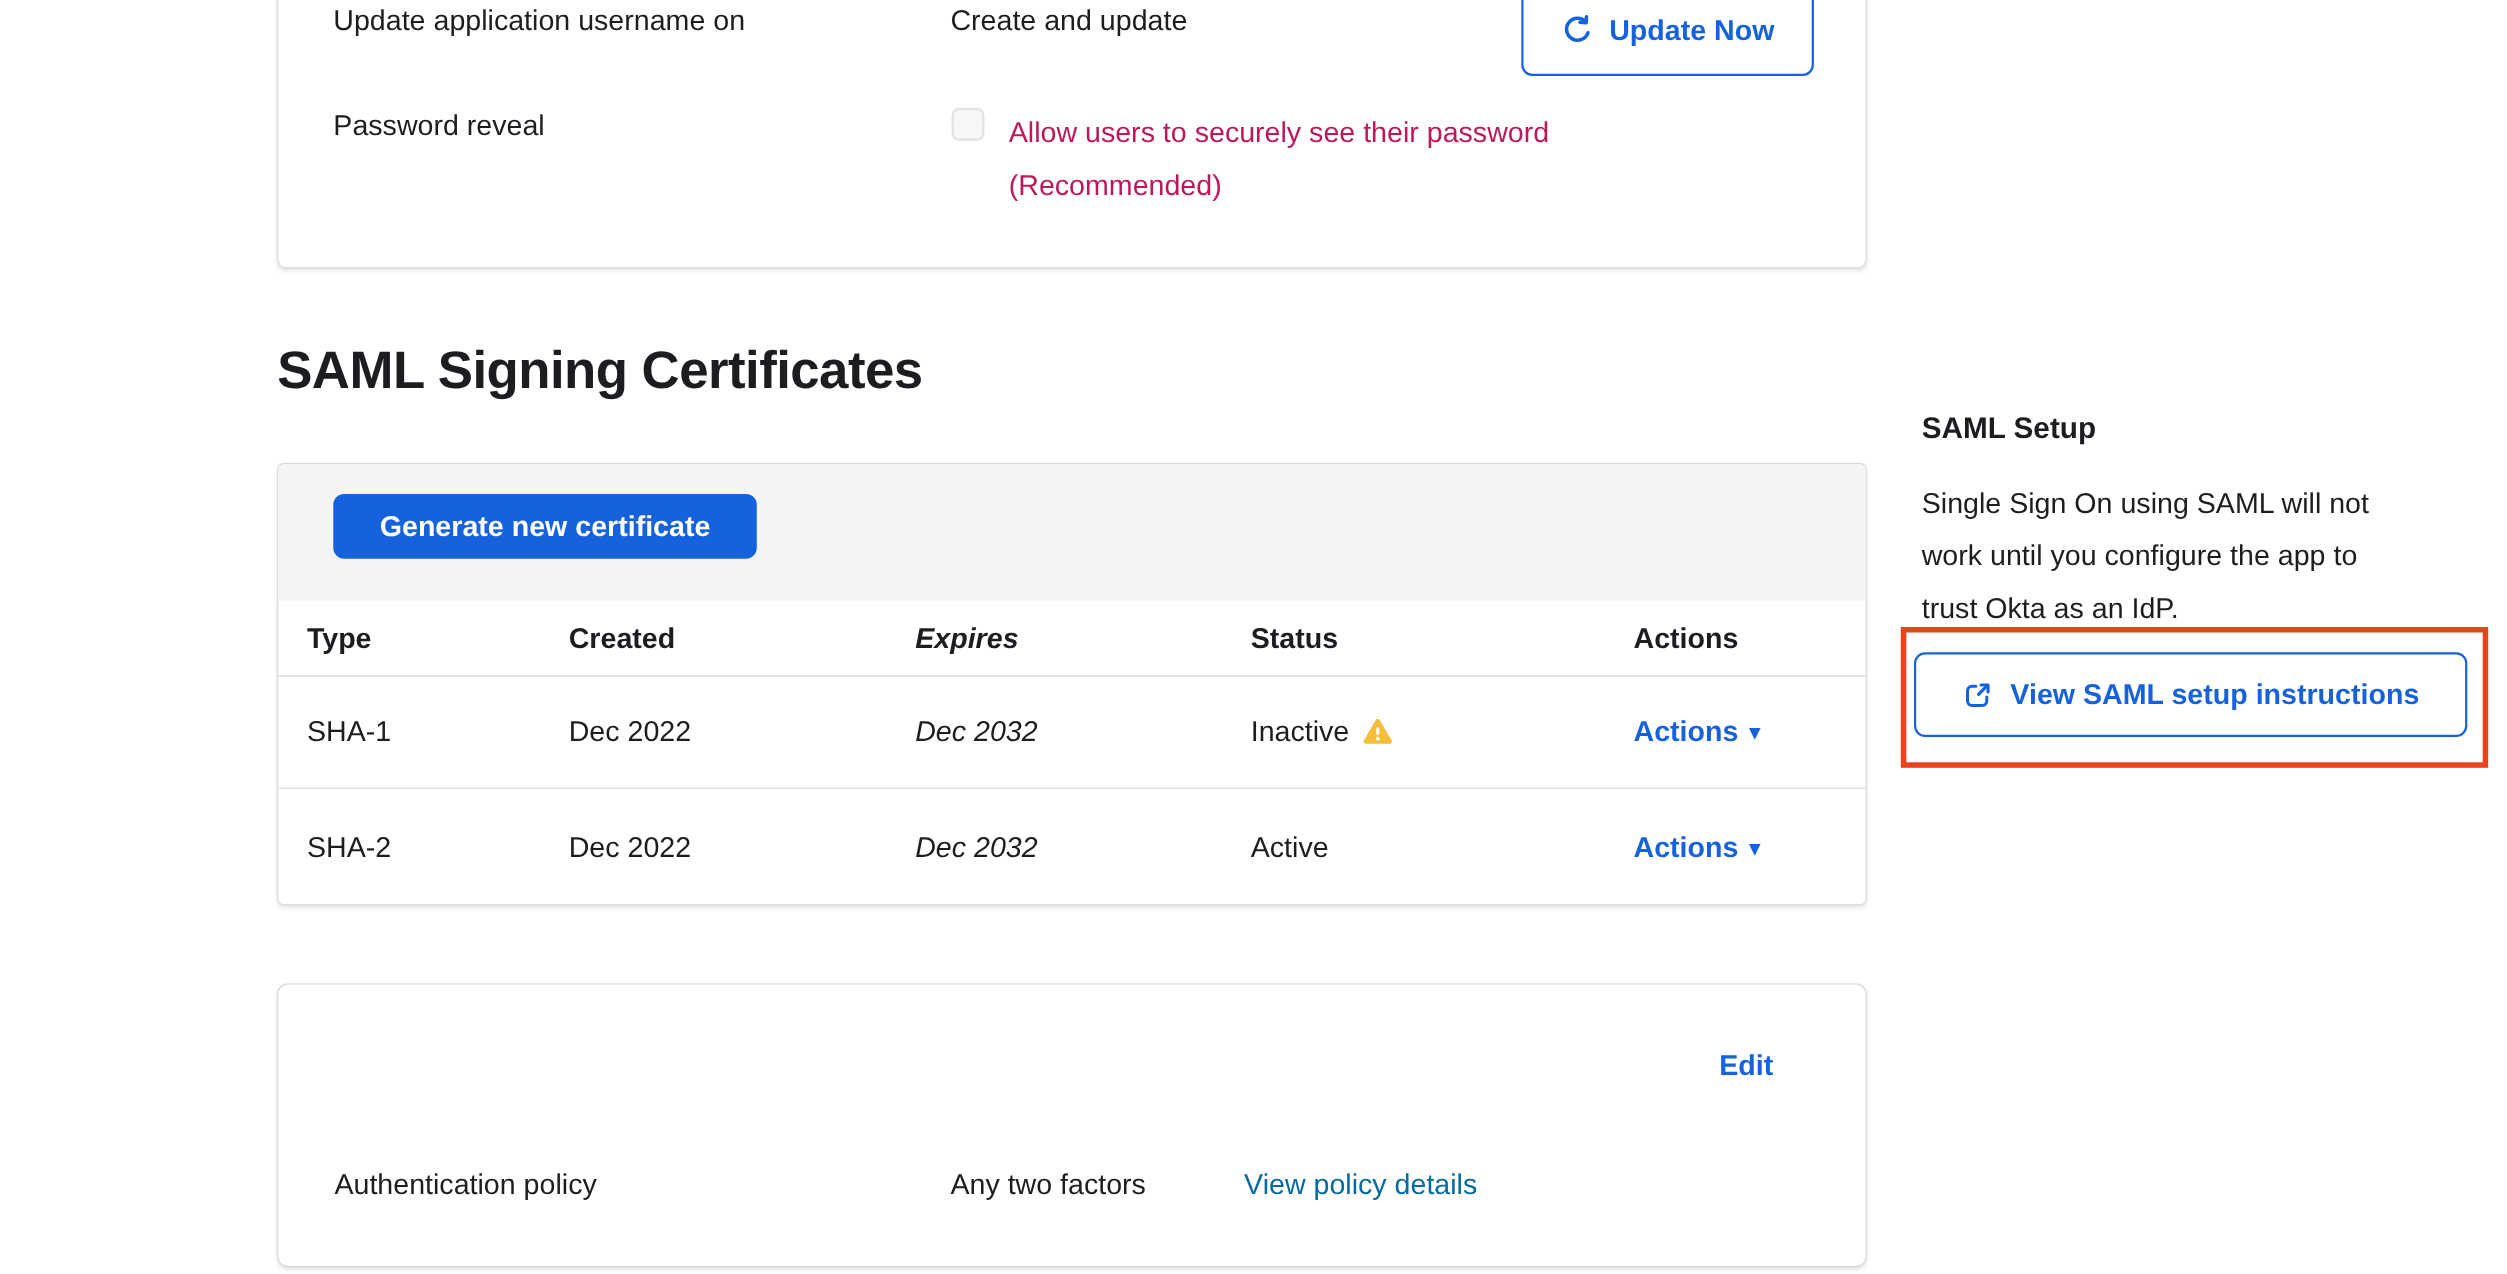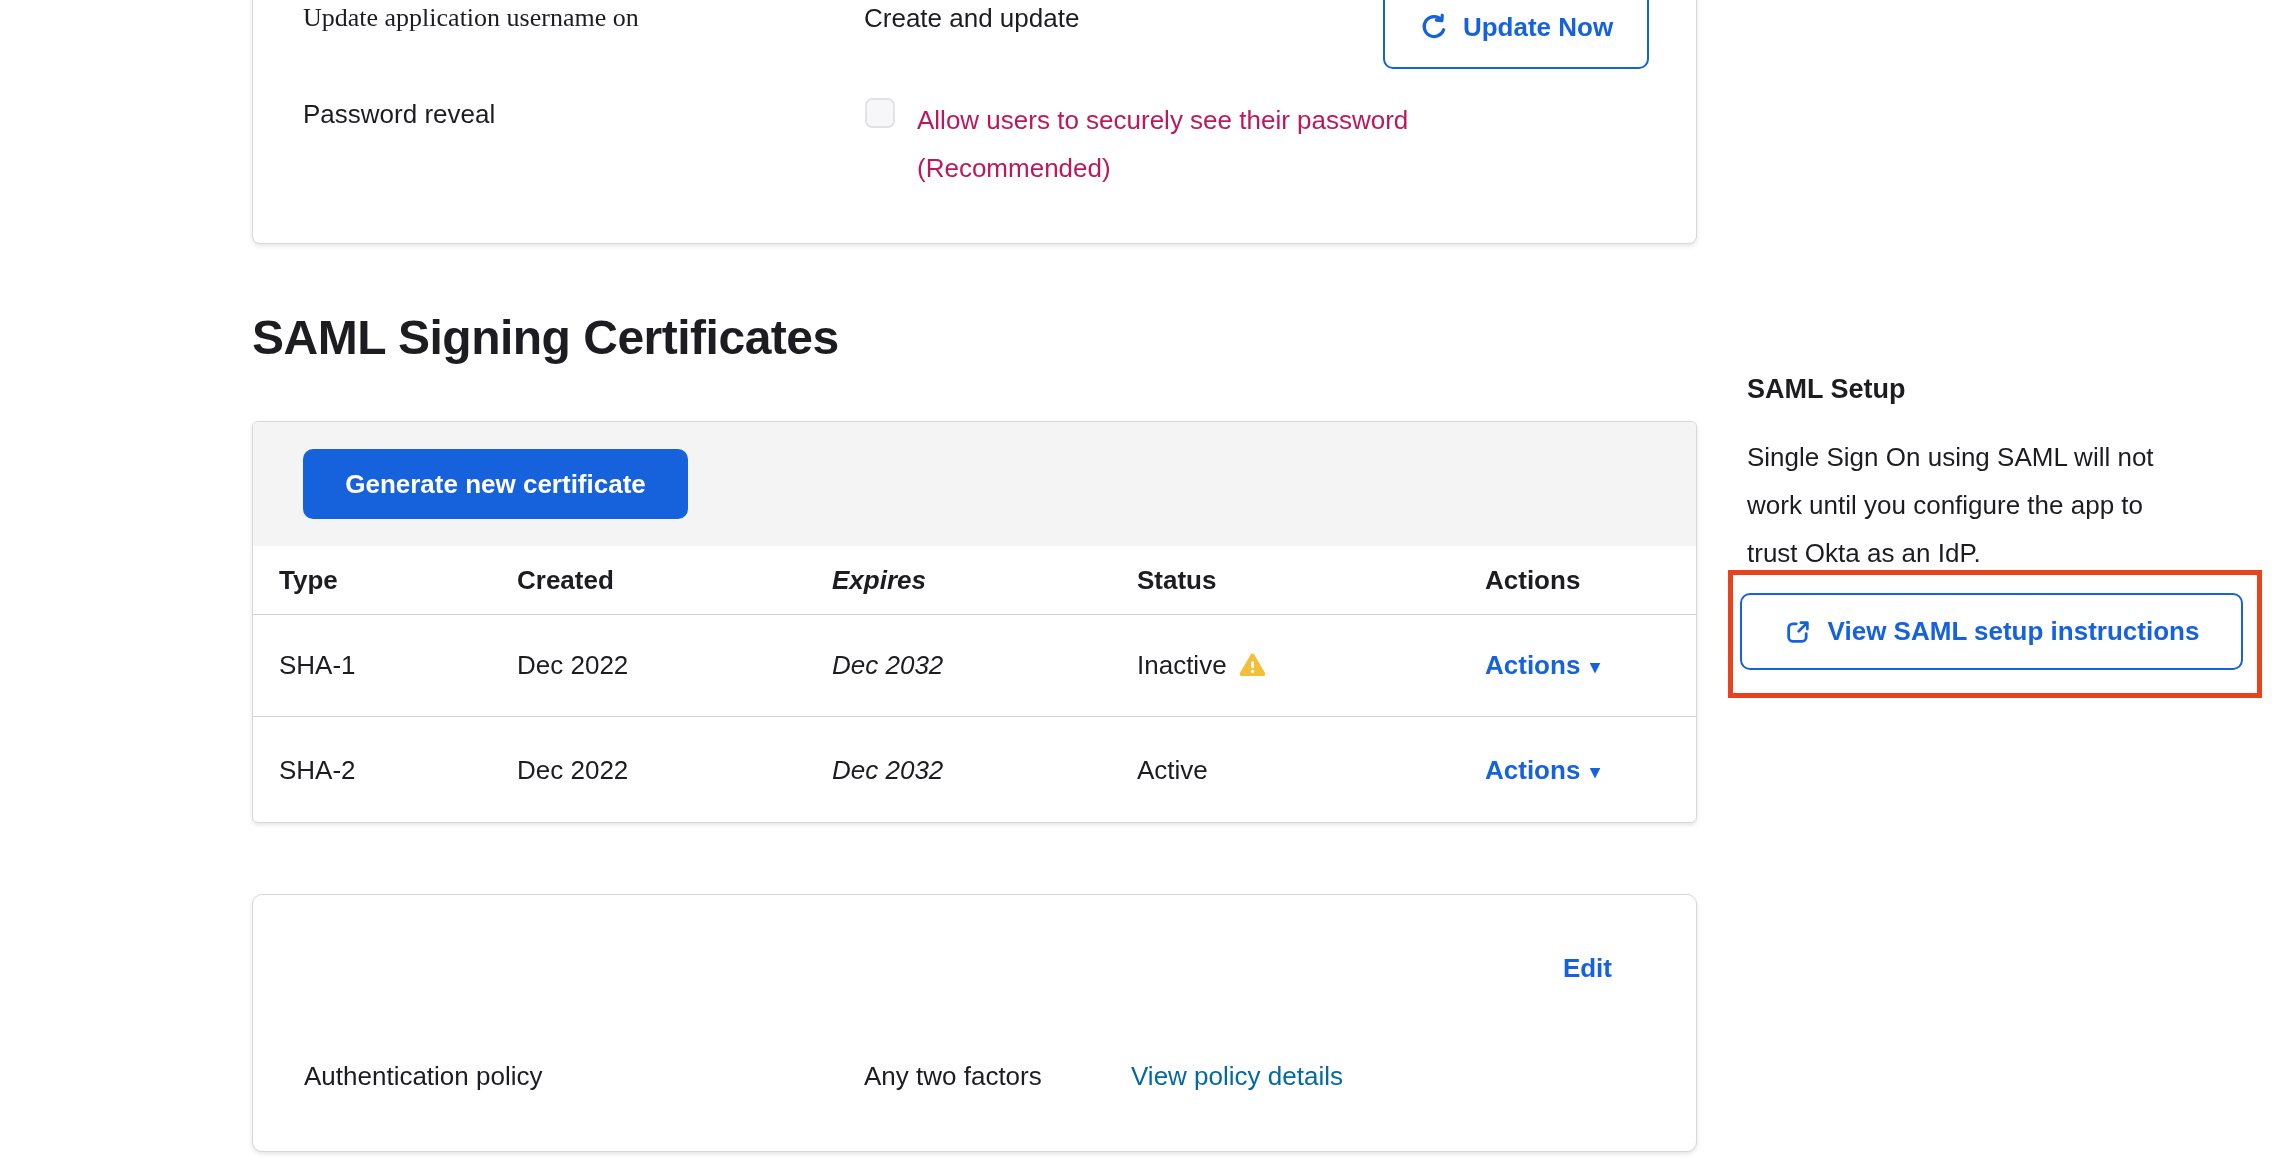--- a/index.html
+++ b/index.html
@@ -22,21 +22,21 @@
     position: absolute;
     background: #fff;
     border: 1px solid #d8d8dc;
     border-radius: 8px;
     box-shadow: 0 2px 4px rgba(29,29,33,0.12);
   }
 
   
   .top-panel { left: 252px; top: -62px; width: 1445px; height: 306px; }
   .top-panel .row-label { position: absolute; left: 50px; font-size: 26px; line-height: 34px; }
-  .lbl-username { top: 62px; font-family: Liberation Serif, serif; }
+  .lbl-username { top: 62px; }
   .val-username { position: absolute; left: 611px; top: 62px; font-size: 26px; line-height: 34px; }
   .lbl-password { top: 158px; }
 
   .btn-outline {
     position: absolute;
     display: flex; align-items: center; justify-content: center; gap: 14px;
     background: #fff;
     border: 2px solid #1662dd;
     border-radius: 10px;
     color: #1662dd;
@@ -66,21 +66,21 @@
     font-size: 48px; font-weight: bold; line-height: 60px;
     letter-spacing: -0.5px;
   }
 
   
   .cert-panel { left: 252px; top: 421px; width: 1445px; height: 402px; border-radius: 6px; overflow: hidden; display: flex; flex-direction: column; }
   .cert-toolbar { height: 124px; background: #f4f4f4; flex: none; }
   .btn-primary {
     display: flex; align-items: center; justify-content: center;
     margin: 27px 0 0 50px;
-    width: 385px; height: 70px;
+    width: 385px; height: 59px;
     background: #1662dd; color: #fff;
     border: none; border-radius: 10px;
     font-family: "Liberation Sans", sans-serif;
     font-size: 26px; font-weight: bold;
     cursor: pointer;
   }
   .tbl-row { display: flex; align-items: center; flex: none; }
   .tbl-header { height: 69px; border-bottom: 1px solid #cfcfd4; font-weight: bold; }
   .tbl-data { height: 102px; }
   .tbl-data.first { border-bottom: 1px solid #d4d4d8; }

